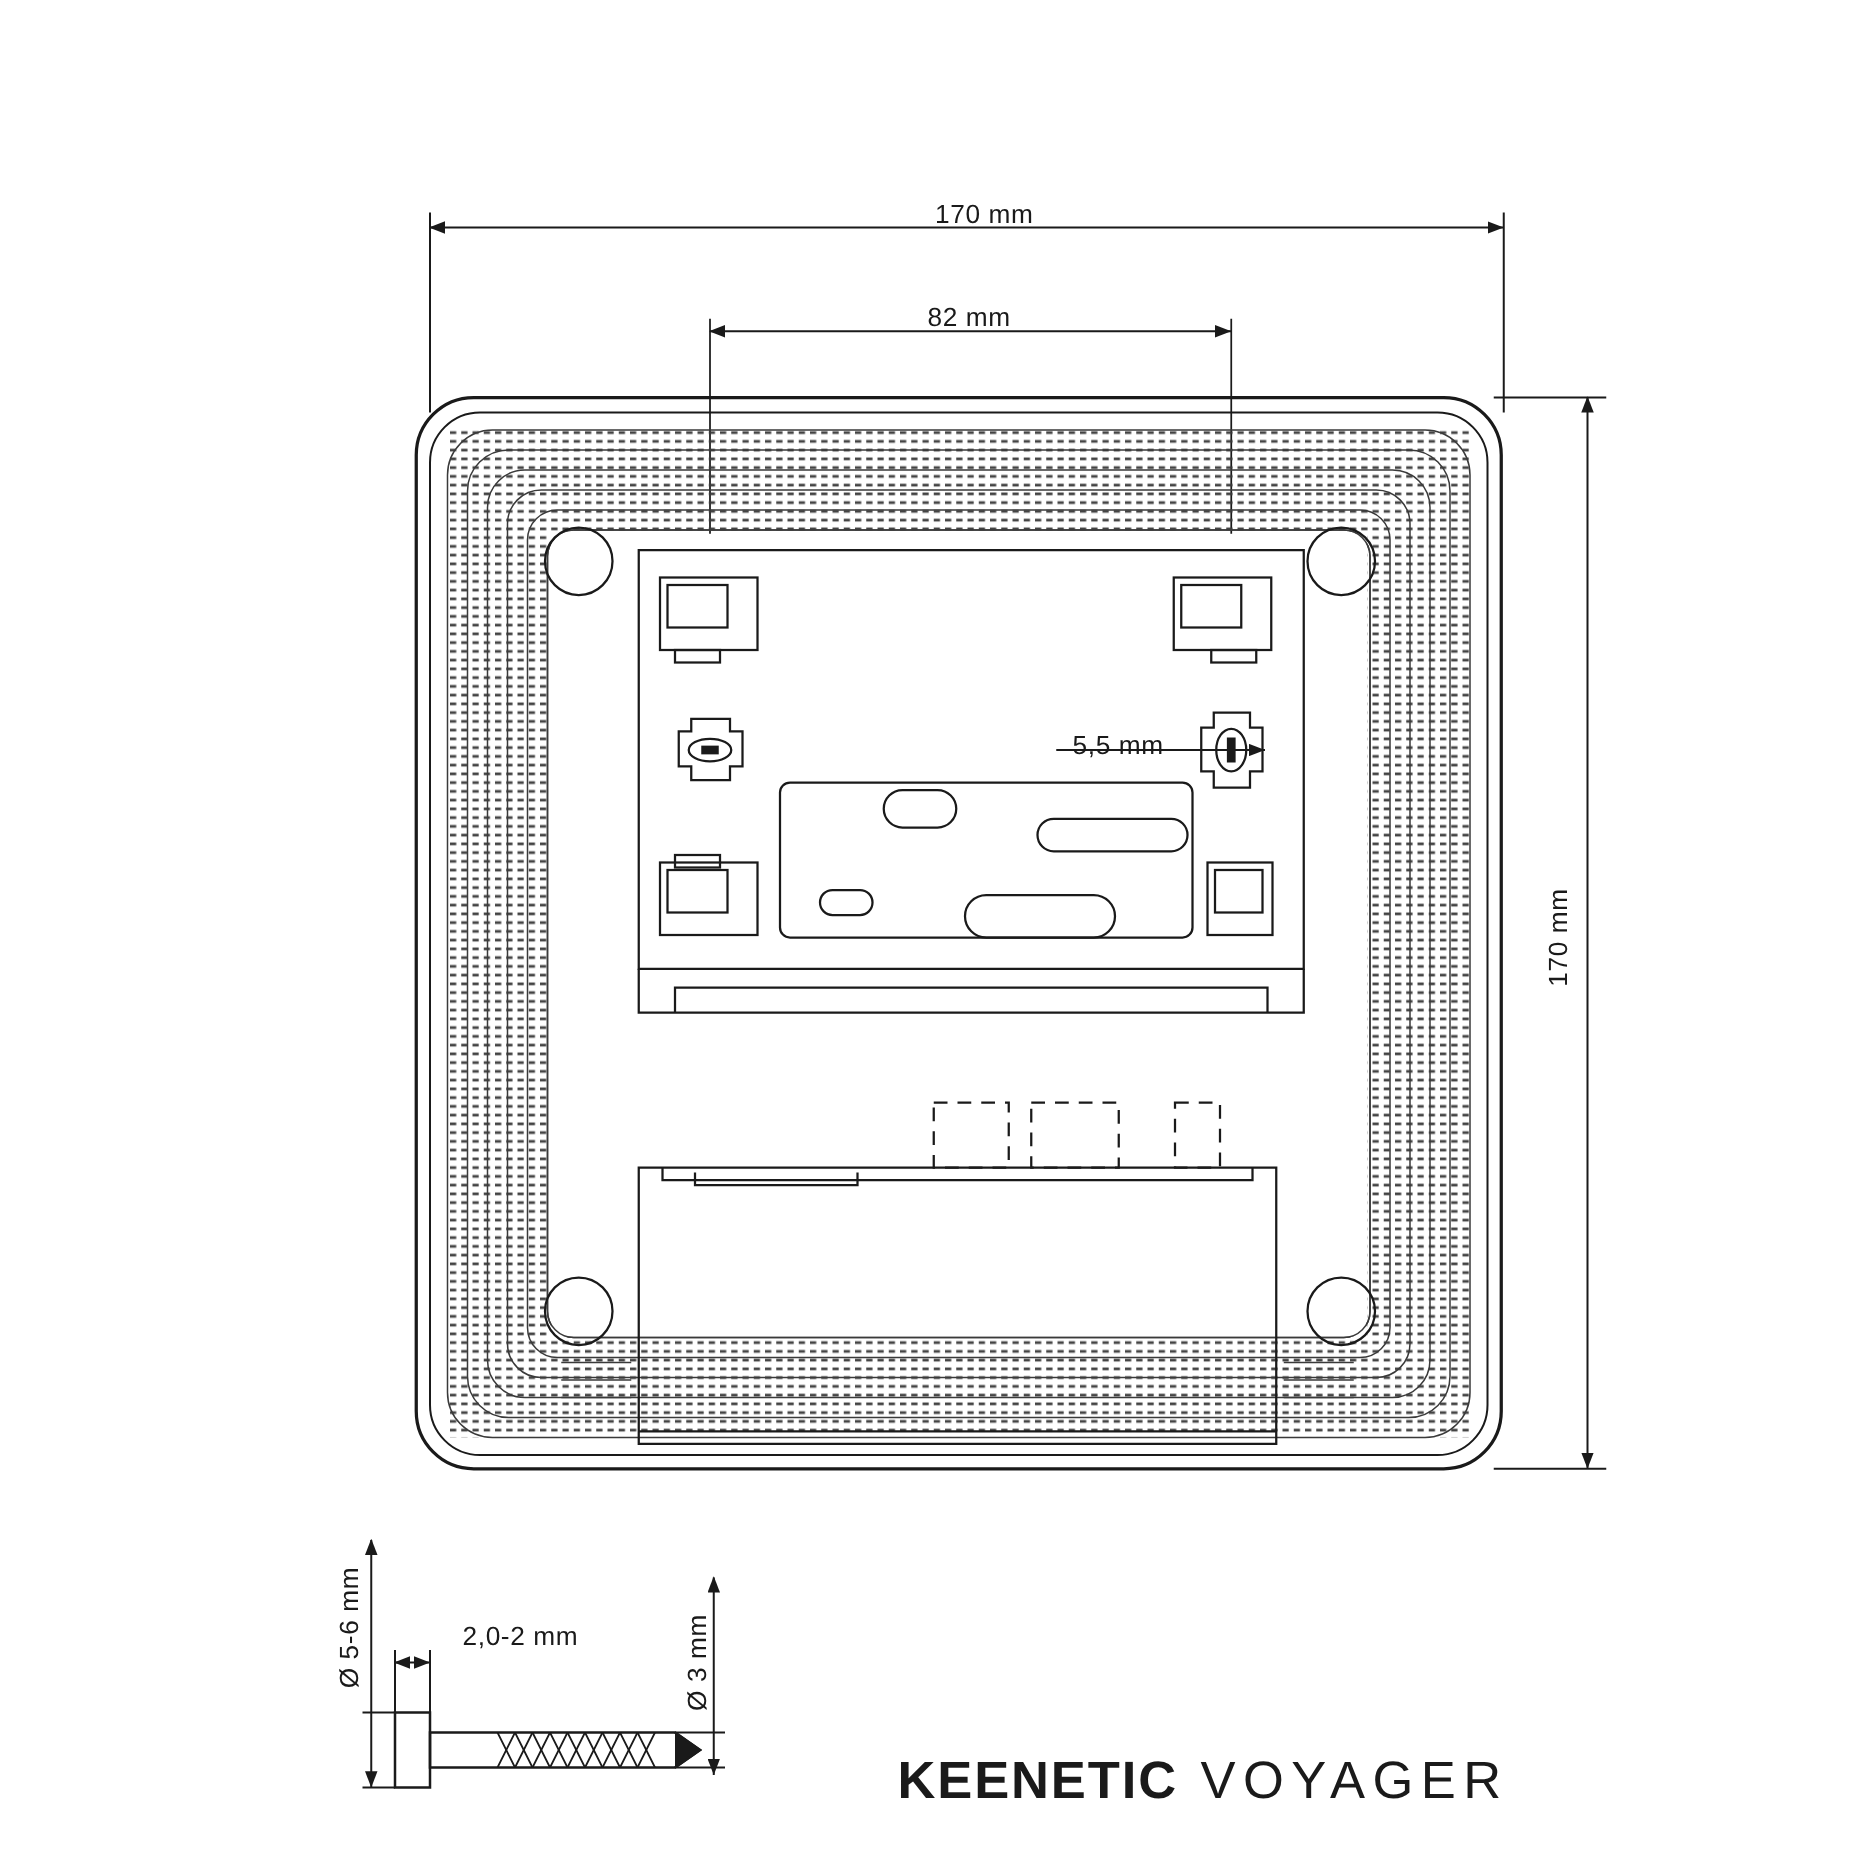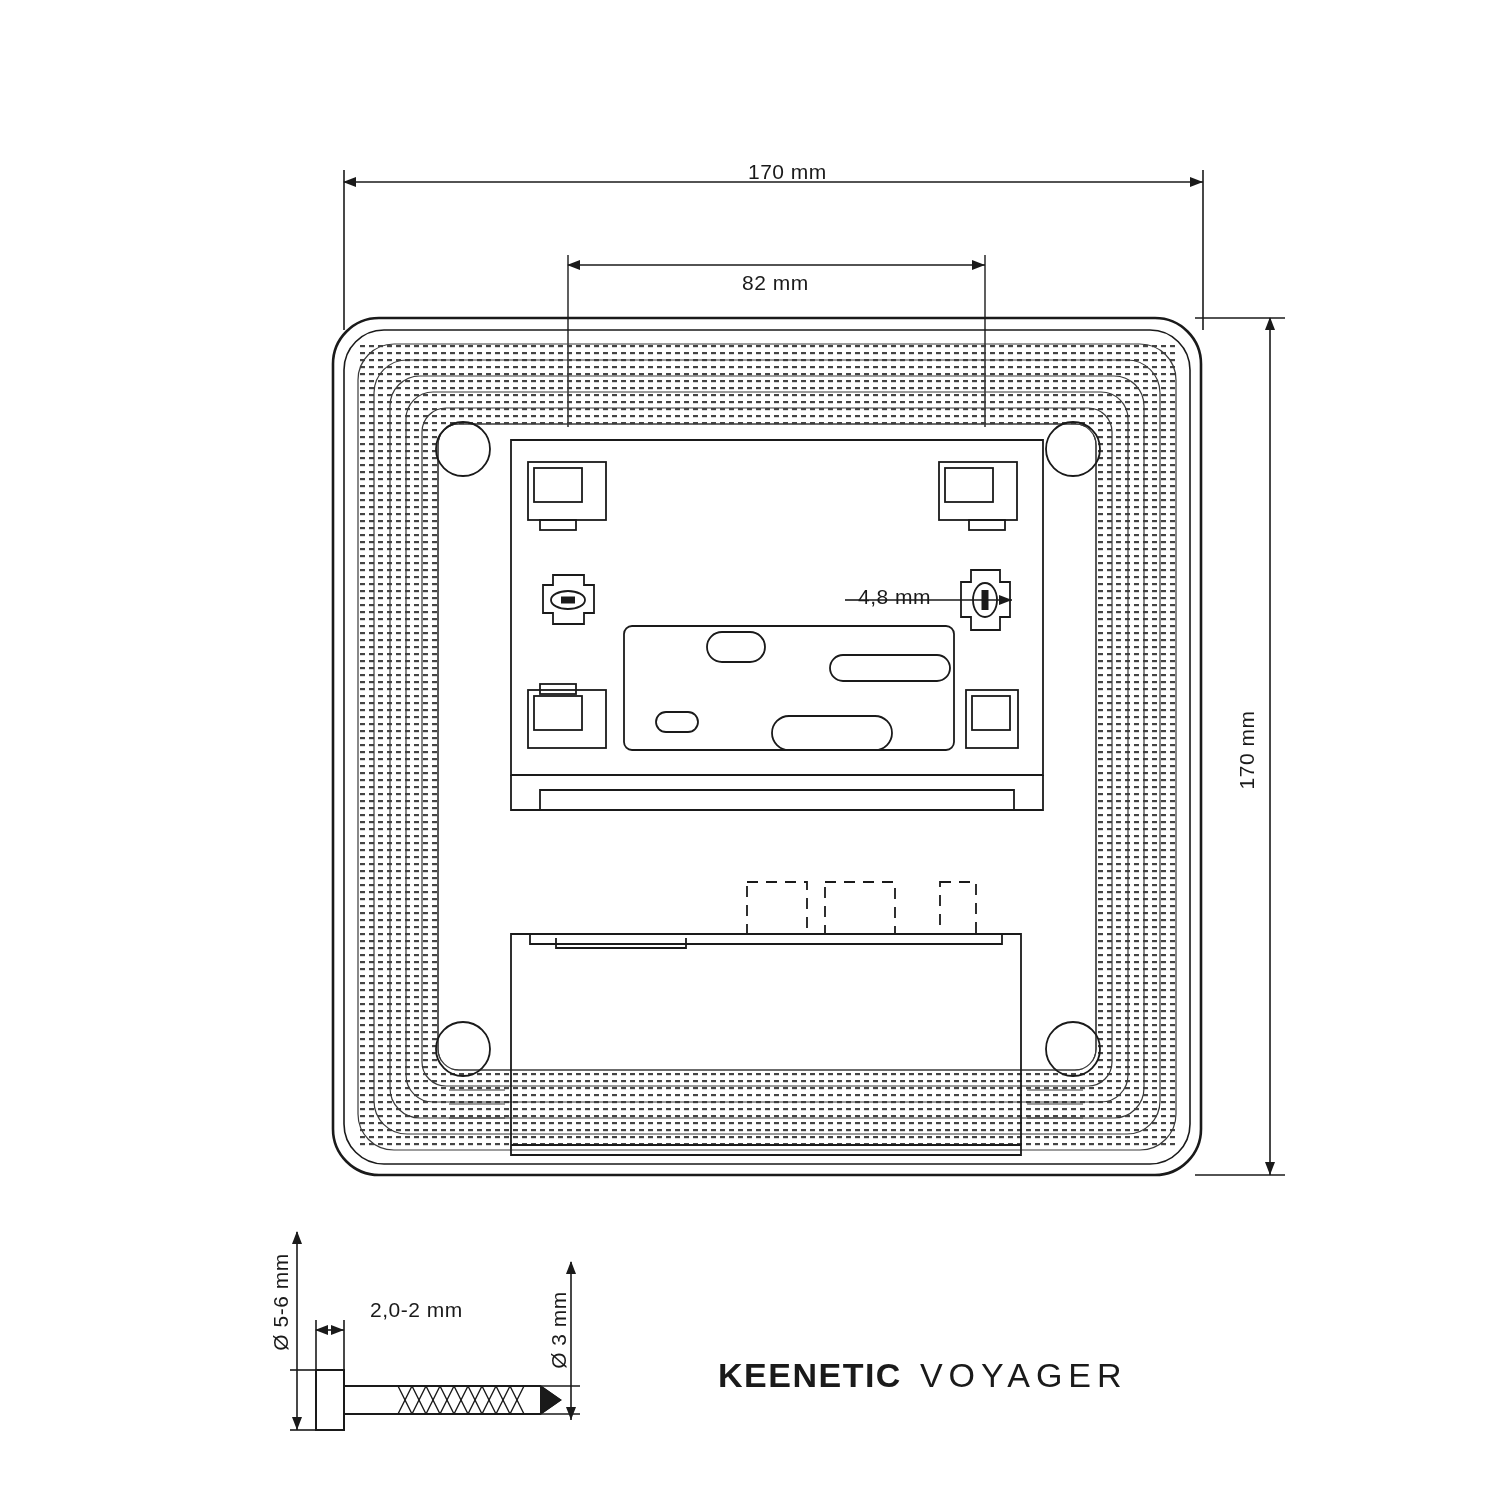--- a/index.html
+++ b/index.html
@@ -33,22 +33,23 @@
     letter-spacing: 0.5px;
     color: #1a1a1a;
     white-space: nowrap;
   }
   .lbl-rot {
     transform-origin: 50% 50%;
   }
   .brand {
     position: absolute;
     white-space: nowrap;
-    font-size: 34px;
+    font-size: 42px;
     letter-spacing: 1px;
+    margin-top: 44px;
   }
   .brand .b1 {
     font-weight: bold;
     letter-spacing: 1.5px;
   }
   .brand .b2 {
     font-weight: normal;
     letter-spacing: 6px;
   }
 </style>
@@ -226,25 +227,25 @@
       <g stroke-width="1.6">
         <line x1="571" y1="1262" x2="571" y2="1420" marker-start="url(#arrL)" marker-end="url(#arrR)"></line>
         <line x1="540" y1="1386" x2="580" y2="1386"></line>
         <line x1="540" y1="1414" x2="580" y2="1414"></line>
       </g>
     </g>
   </svg>
 
   <div class="lbl" style="left:748px; top:160px;">170 mm</div>
 
-  <div class="lbl" style="left:742px; top:243px;margin-top:28px;">82 mm</div>
+  <div class="lbl" style="left:742px; top:243px;">82 mm</div>
 
   <div class="lbl lbl-rot" style="left:1208px; top:738px; transform:rotate(-90deg);">170 mm</div>
 
-  <div class="lbl" style="left:858px; top:585px;">4,8 mm</div>
+  <div class="lbl" style="left:858px; top:585px;">5,5 mm</div>
 
   <div class="lbl lbl-rot" style="left:232px; top:1290px; transform:rotate(-90deg);">Ø 5-6 mm</div>
 
   <div class="lbl" style="left:370px; top:1298px;">2,0-2 mm</div>
 
   <div class="lbl lbl-rot" style="left:520px; top:1318px; transform:rotate(-90deg);">Ø 3 mm</div>
 
   <div class="brand" style="left:718px; top:1356px;">
     <span class="b1">KEENETIC</span><span style="display:inline-block;width:18px;"></span><span class="b2">VOYAGER</span>
   </div>

